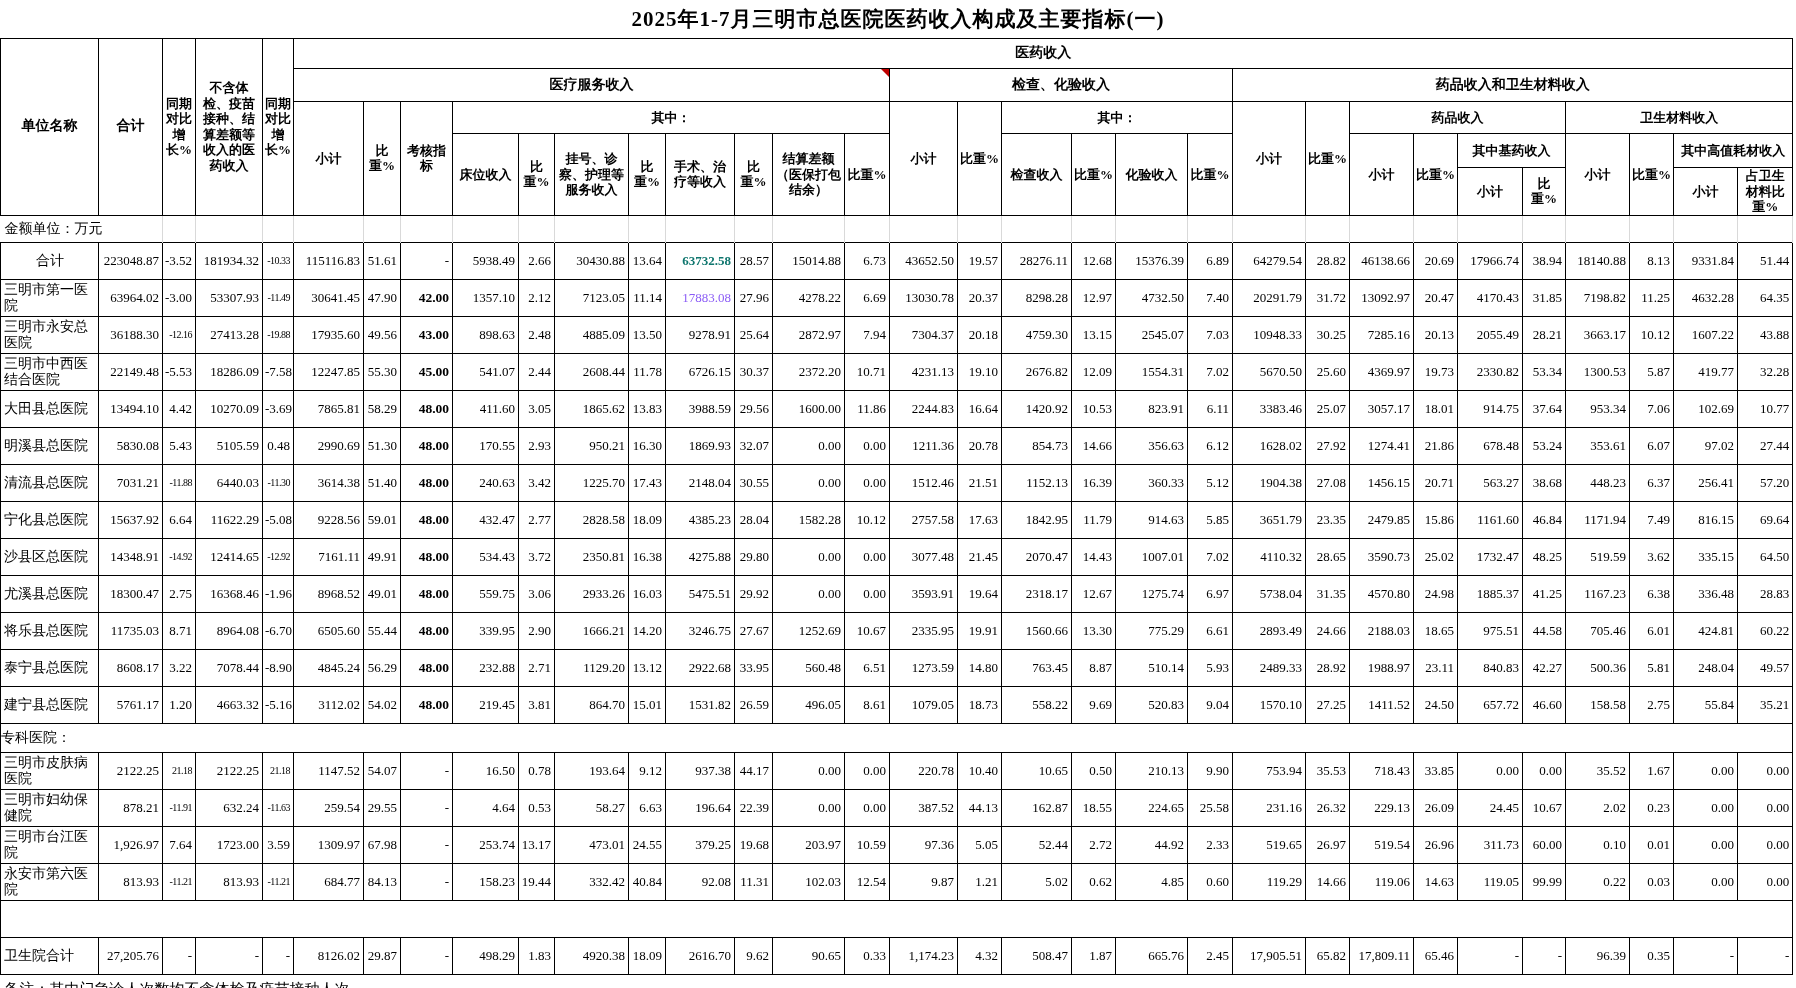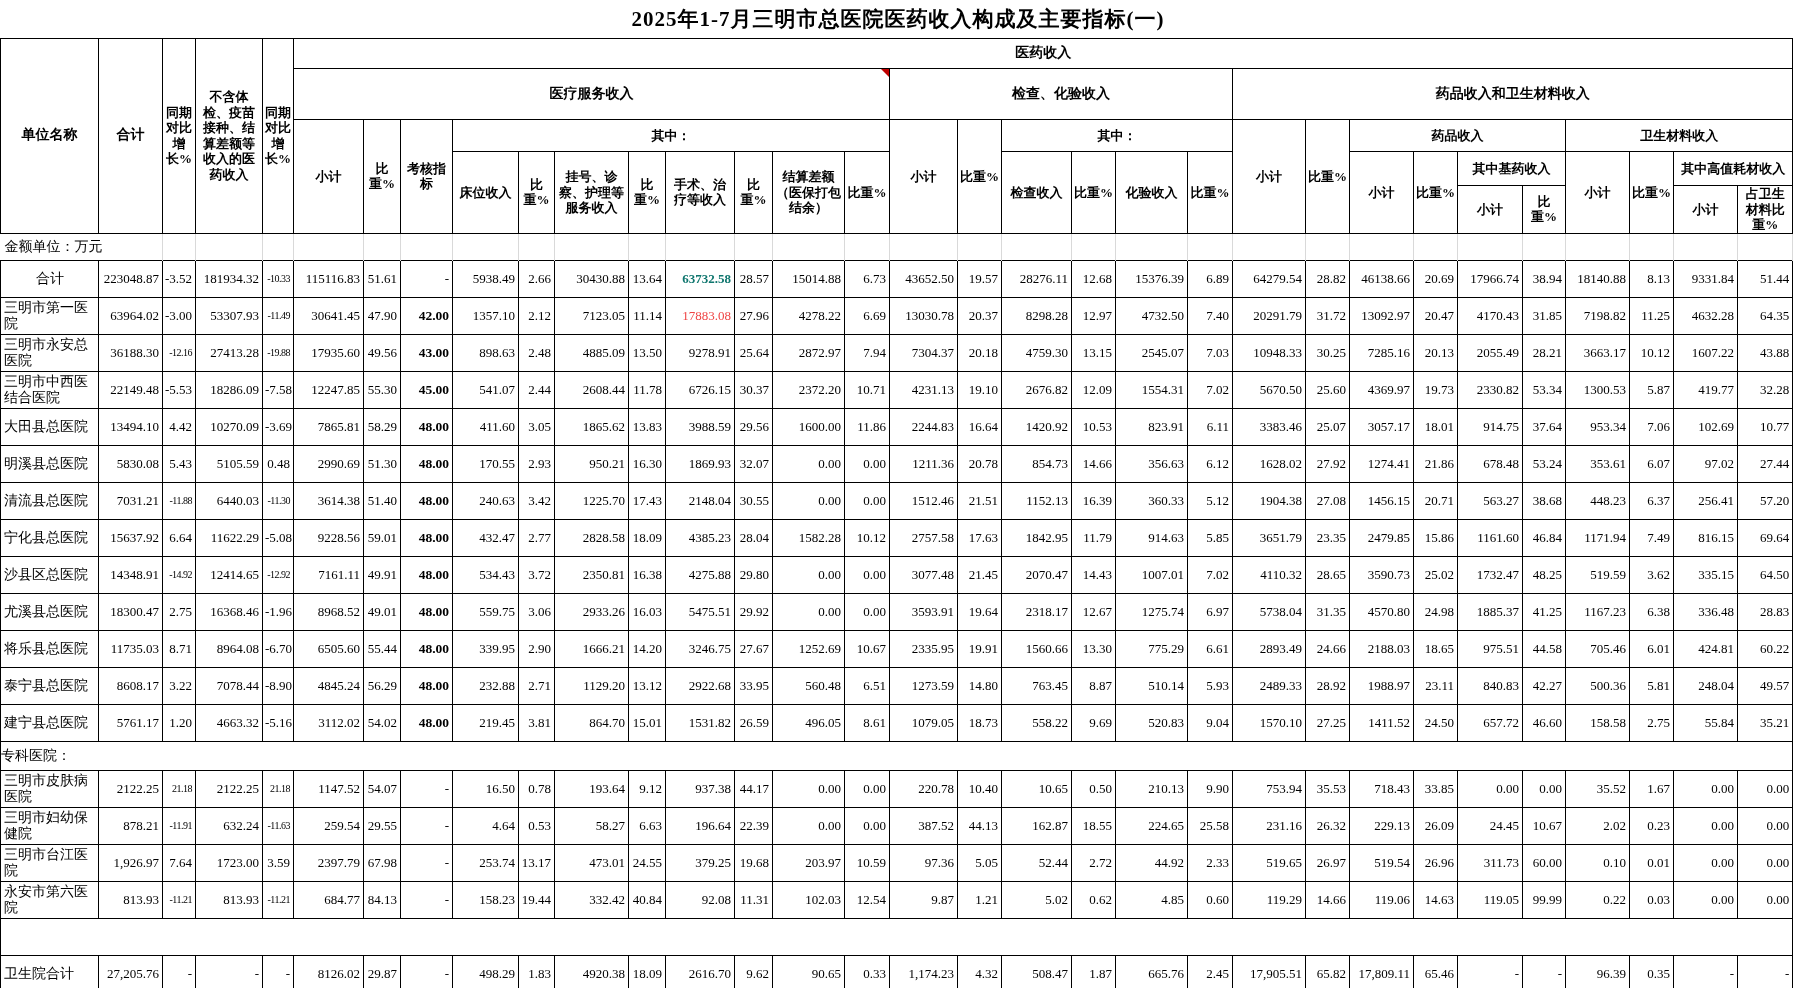--- a/index.html
+++ b/index.html
@@ -35,21 +35,21 @@
   
   thead th {
     border: 1px solid #000;
     font-weight: bold;
     font-size: 13px;
     line-height: 1.2;
     text-align: center;
     position: relative;
   }
   thead tr.hr1 { height: 30px; }
-  thead tr.hr2 { height: 51px; }
+  thead tr.hr2 { height: 33px; }
   thead tr.hr3 { height: 32px; }
   thead tr.hr4 { height: 34px; }
   thead tr.hr5 { height: 33px; }
   thead th.band { font-size: 14px; }
   thead th.bold { font-weight: bold; }
   .comment-tri {
     position: absolute;
     top: 0; right: 0;
     width: 0; height: 0;
     border-top: 8px solid #c00000;
@@ -246,21 +246,21 @@
           <td class="num">-3.00</td>
           <td class="num">53307.93</td>
           <td class="num shrink">-11.49</td>
           <td class="num">30641.45</td>
           <td class="num">47.90</td>
           <td class="num kpi">42.00</td>
           <td class="num">1357.10</td>
           <td class="num">2.12</td>
           <td class="num">7123.05</td>
           <td class="num">11.14</td>
-          <td class="num" style="color: #ef4444;">17883.08</td>
+          <td class="num" style="color: #8b5cf6;">17883.08</td>
           <td class="num">27.96</td>
           <td class="num">4278.22</td>
           <td class="num">6.69</td>
           <td class="num">13030.78</td>
           <td class="num">20.37</td>
           <td class="num">8298.28</td>
           <td class="num">12.97</td>
           <td class="num">4732.50</td>
           <td class="num">7.40</td>
           <td class="num">20291.79</td>
@@ -718,21 +718,21 @@
           <td class="num">0.23</td>
           <td class="num">0.00</td>
           <td class="num">0.00</td>
         </tr>
         <tr class="r-data">
           <td class="name">三明市台江医院</td>
           <td class="num">1,926.97</td>
           <td class="num">7.64</td>
           <td class="num">1723.00</td>
           <td class="num">3.59</td>
-          <td class="num">2397.79</td>
+          <td class="num">1309.97</td>
           <td class="num">67.98</td>
           <td class="num">-</td>
           <td class="num">253.74</td>
           <td class="num">13.17</td>
           <td class="num">473.01</td>
           <td class="num">24.55</td>
           <td class="num">379.25</td>
           <td class="num">19.68</td>
           <td class="num">203.97</td>
           <td class="num">10.59</td>

